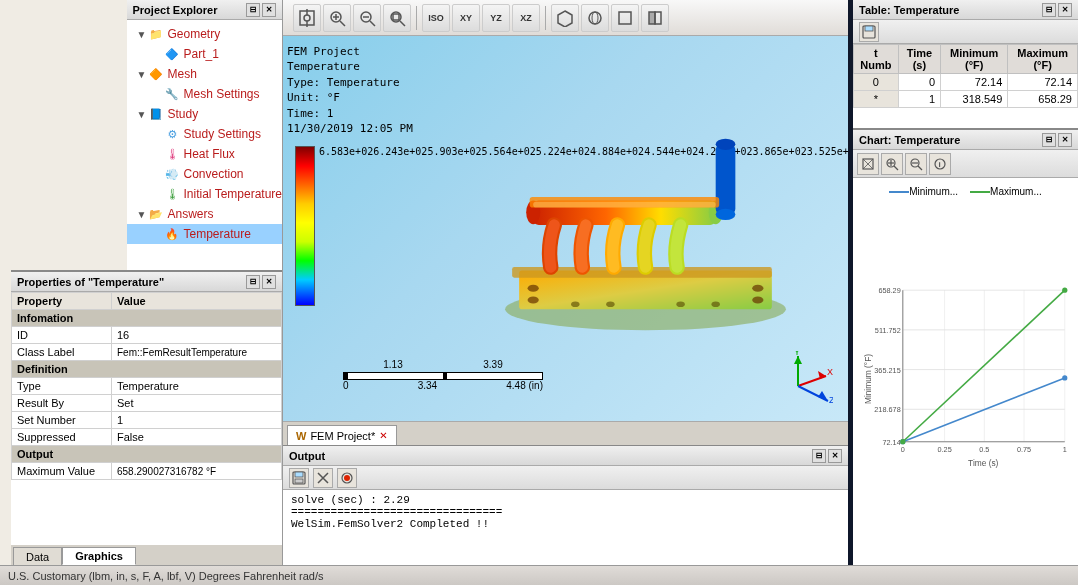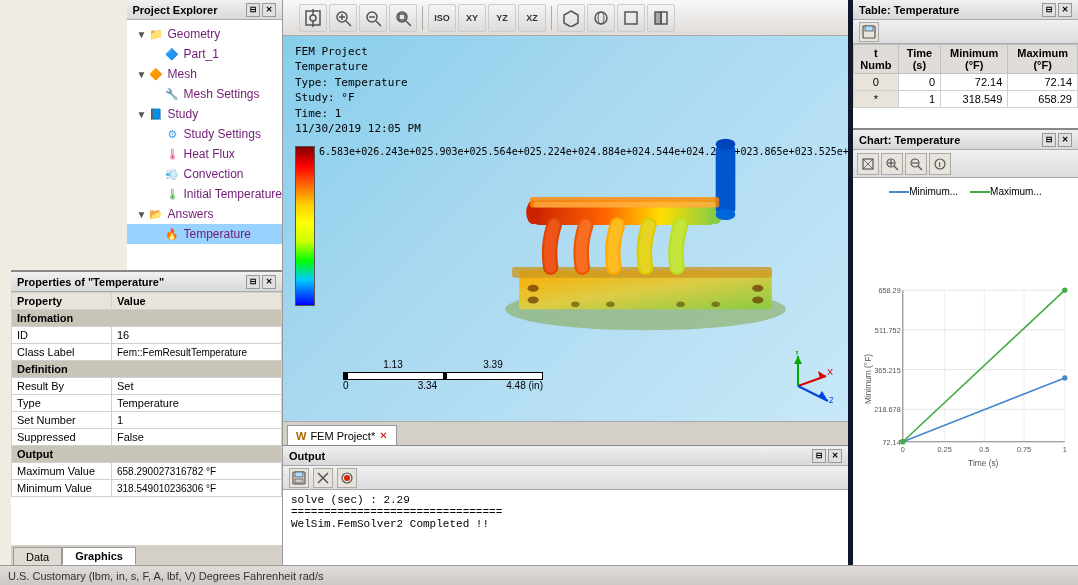--- a/index.html
+++ b/index.html
@@ -98,21 +98,21 @@
       width: 16px;
       height: 16px;
       margin-right: 3px;
       display: inline-flex;
       align-items: center;
       justify-content: center;
       font-size: 11px;
     }
     .tree-label {
       font-size: 12px;
-      color: #701a75;
+      color: #b91c1c;
     }
 
     
     .icon-geometry { color: #e8a000; }
     .icon-part { color: #4a7fbf; }
     .icon-mesh { color: #c04000; }
     .icon-mesh-settings { color: #e87000; }
     .icon-study { color: #4a9fe0; }
     .icon-study-settings { color: #4a9fe0; }
     .icon-heat { color: #e04080; }
@@ -190,21 +190,21 @@
       min-width: 0;
     }
 
     
     .toolbar {
       height: 36px;
       background: linear-gradient(to bottom, #f8f8f8, #e0dcd8);
       border-bottom: 1px solid #aaa;
       display: flex;
       align-items: center;
-      padding: 2px 16px;
+      padding: 2px 10px;
       gap: 2px;
     }
     .toolbar-btn {
       width: 28px;
       height: 28px;
       background: linear-gradient(to bottom, #f4f4f4, #dcdcdc);
       border: 1px solid #ccc;
       border-radius: 2px;
       display: flex;
       align-items: center;
@@ -227,21 +227,21 @@
       position: relative;
       background: linear-gradient(135deg, #87ceeb 0%, #a8d8f0 40%, #c8e8f8 100%);
       overflow: hidden;
       min-height: 0;
     }
 
     
     .fem-info {
       position: absolute;
       top: 8px;
-      left: 12px;
+      left: 4px;
       color: #000;
       font-size: 11px;
       line-height: 1.4;
       font-family: monospace;
     }
 
     
     .color-legend {
       position: absolute;
       left: 12px;
@@ -621,46 +621,42 @@
             </tr>
             <tr>
               <td>Class Label</td>
               <td style="font-size:10px">Fem::FemResultTemperature</td>
             </tr>
 
             <tr class="props-section-header">
               <td colspan="2">Definition</td>
             </tr>
             <tr>
+              <td>Type</td>
+              <td>Temperature</td>
+            </tr>
+            <tr>
               <td>Result By</td>
               <td>Set</td>
-            </tr>
-            <tr>
-              <td>Type</td>
-              <td>Temperature</td>
             </tr>
             <tr>
               <td>Set Number</td>
               <td>1</td>
             </tr>
             <tr>
               <td>Suppressed</td>
               <td>False</td>
             </tr>
 
             <tr class="props-section-header">
               <td colspan="2">Output</td>
             </tr>
             <tr>
               <td>Maximum Value</td>
               <td style="font-size:10px">658.290027316782 °F</td>
-            </tr>
-            <tr>
-              <td>Minimum Value</td>
-              <td style="font-size:10px">318.549010236306 °F</td>
             </tr>
           </tbody>
         </table>
       </div>
 
       <div class="bottom-tabs">
         <div class="bottom-tab">Data</div>
         <div class="bottom-tab active">Graphics</div>
       </div>
     </div>
@@ -729,21 +725,21 @@
           </svg>
       </div>
     </div>
 
     <div class="viewport">
 
       <div class="fem-info">
         <div>FEM Project</div>
         <div>Temperature</div>
         <div>Type: Temperature</div>
-        <div>Study: °F</div>
+        <div>Unit: °F</div>
         <div>Time: 1</div>
         <div>11/30/2019 12:05 PM</div>
       </div>
 
       <div class="color-legend">
         <div style="display:flex;align-items:flex-start;">
           <div class="legend-gradient"></div>
           <div class="legend-labels">
             <span class="legend-label">6.583e+02</span>
             <span class="legend-label">6.243e+02</span>

